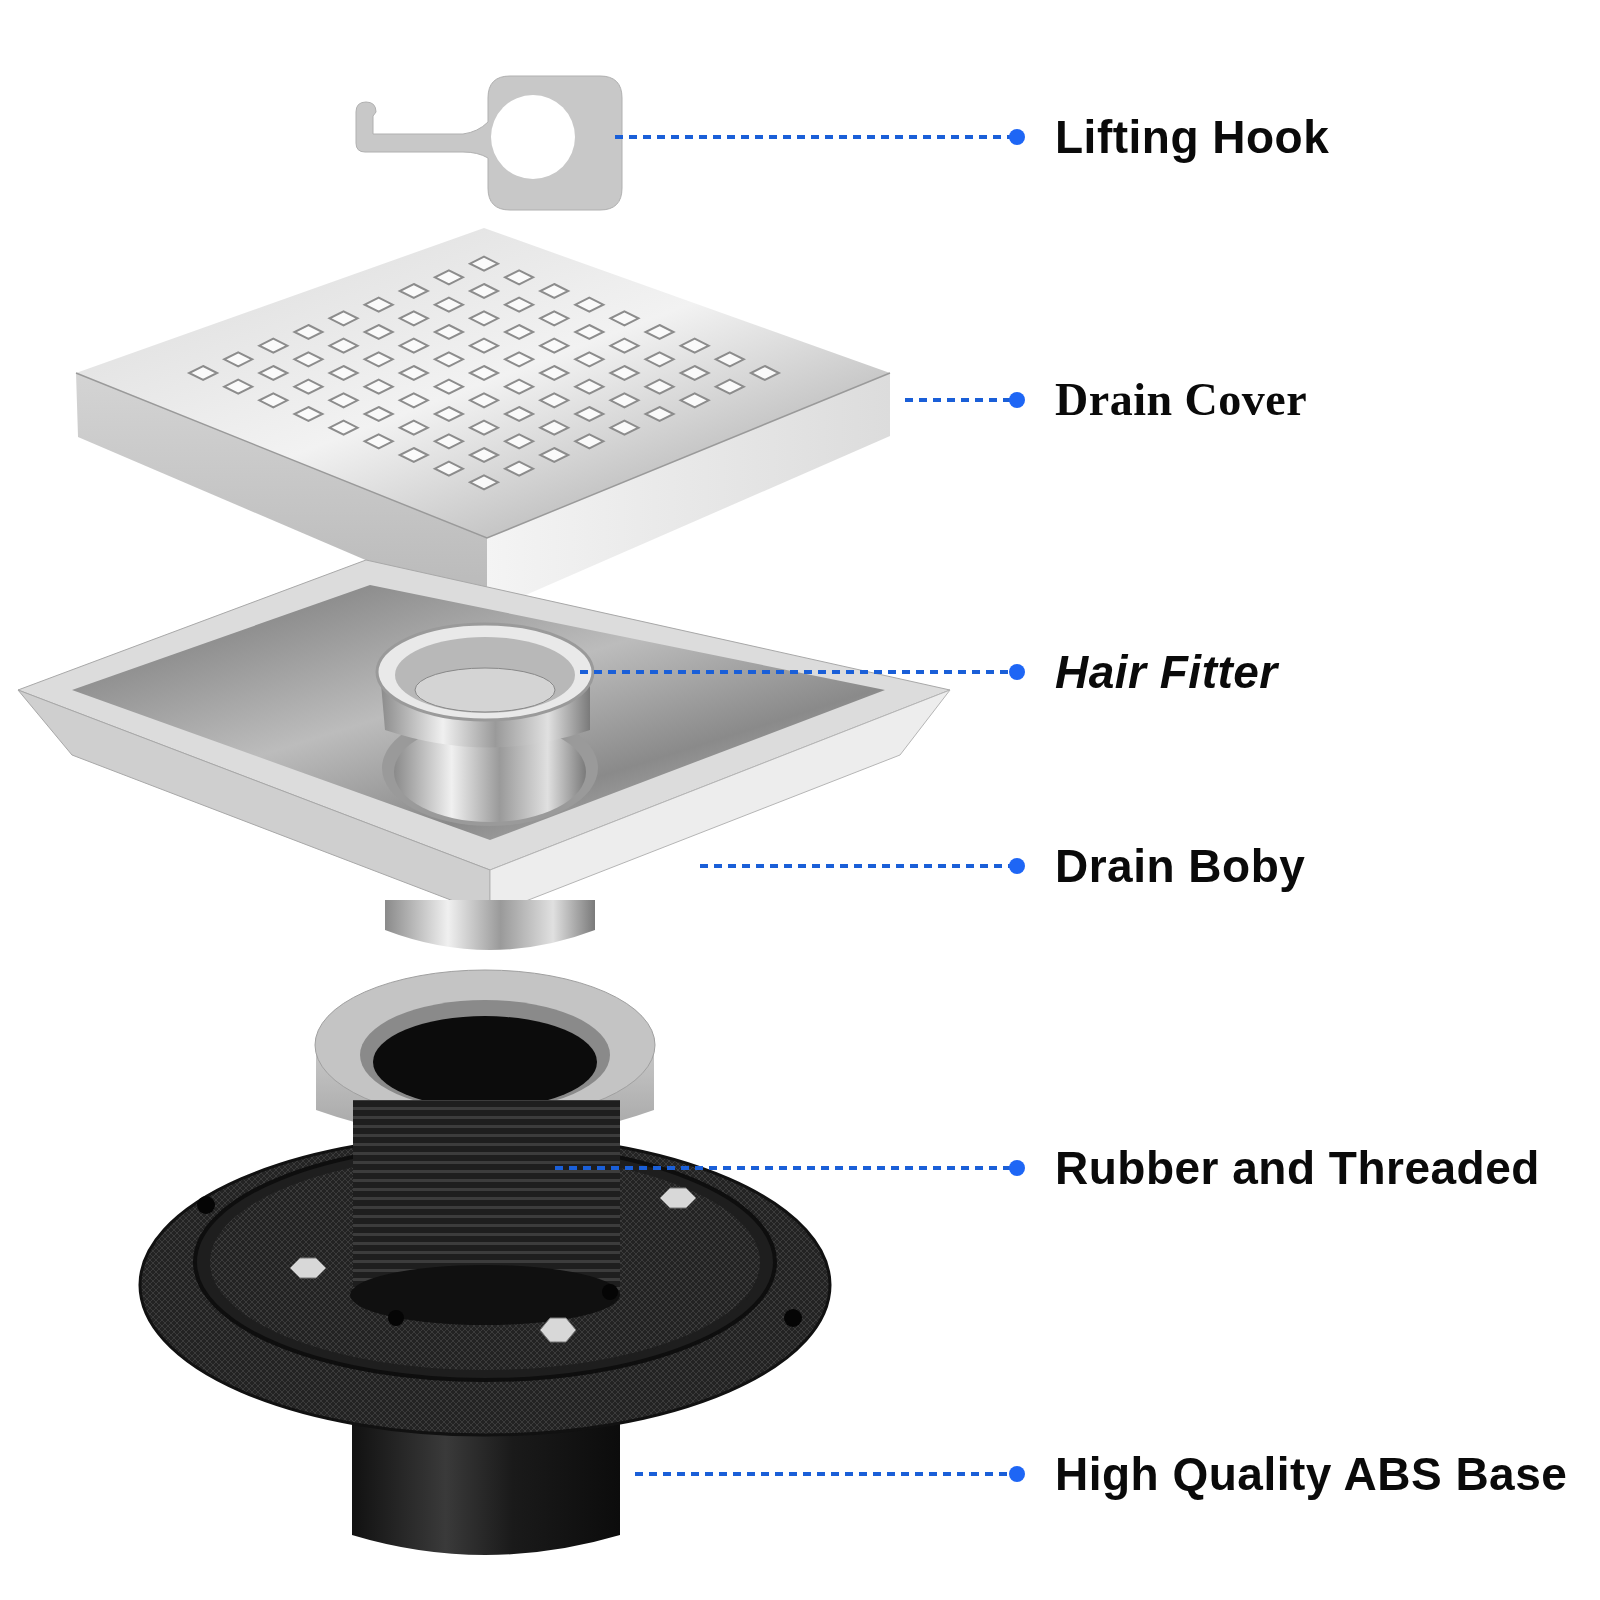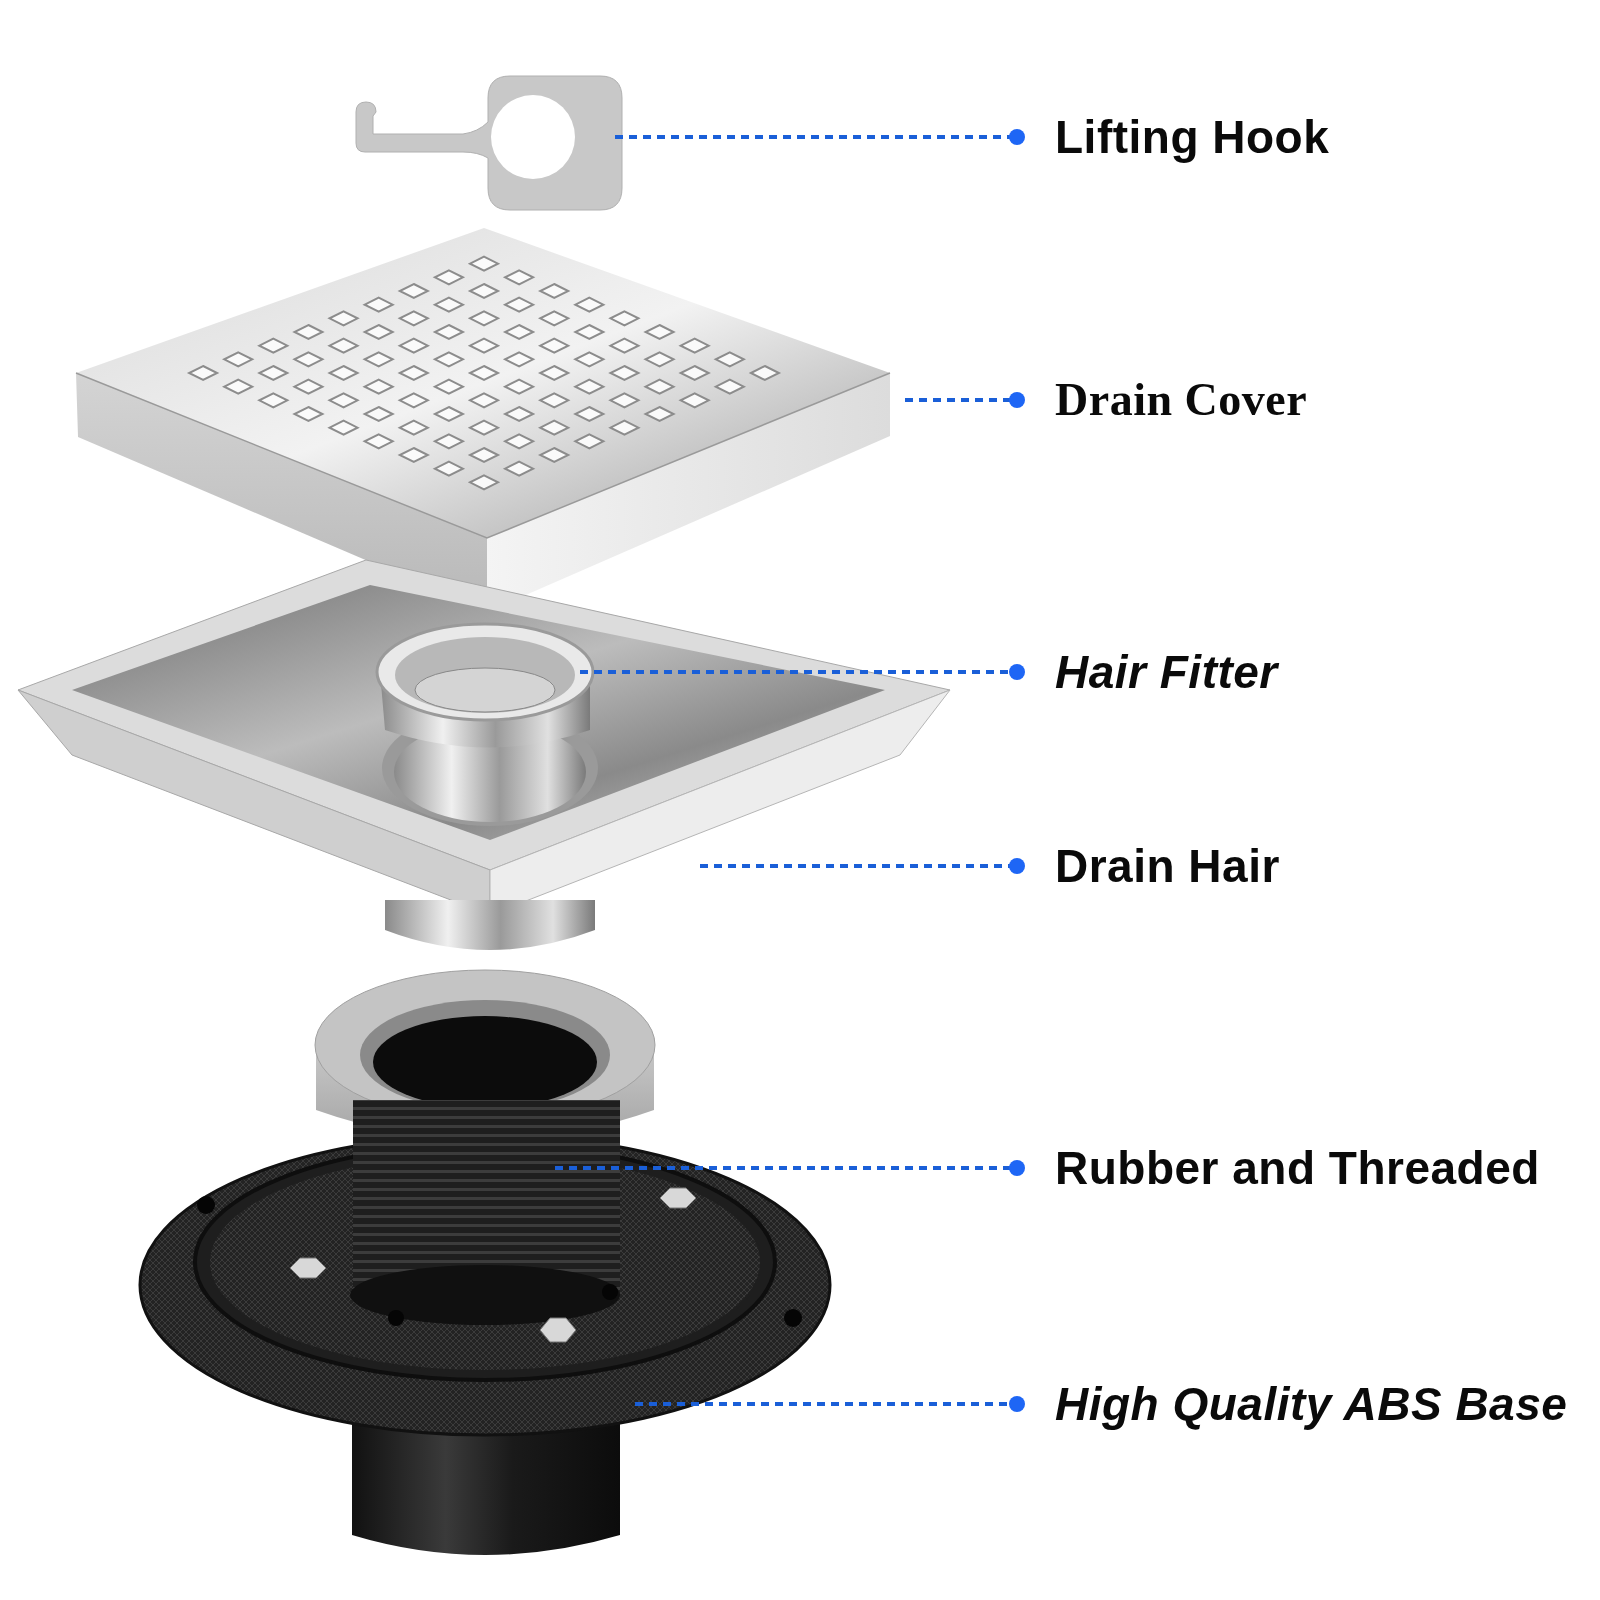--- a/index.html
+++ b/index.html
@@ -216,26 +216,26 @@
 
 <div class="callout" style="top:642px;font-style:italic; --lc:#1a5fd8; --dc:#1e66f5;">
   <div class="leader" style="left:580px; width:433px;"></div>
   <div class="dot" style="left:1009px;"></div>
   <div class="label">Hair Fitter</div>
 </div>
 
 <div class="callout" style="top:836px; --lc:#1a5fd8; --dc:#1e66f5;">
   <div class="leader" style="left:700px; width:313px;"></div>
   <div class="dot" style="left:1009px;"></div>
-  <div class="label">Drain Hair</div>
+  <div class="label">Drain Boby</div>
 </div>
 
 <div class="callout" style="top:1138px;padding-left:26px; --lc:#1a5fd8; --dc:#1e66f5;">
   <div class="leader" style="left:555px; width:458px;"></div>
   <div class="dot" style="left:1009px;"></div>
   <div class="label">Rubber and Threaded</div>
 </div>
 
-<div class="callout" style="top:1374px;font-style:italic; --lc:#1a5fd8; --dc:#1e66f5;">
+<div class="callout" style="top:1444px; --lc:#1a5fd8; --dc:#1e66f5;">
   <div class="leader" style="left:635px; width:378px;"></div>
   <div class="dot" style="left:1009px;"></div>
   <div class="label">High Quality ABS Base</div>
 </div>
 
 </body></html>

